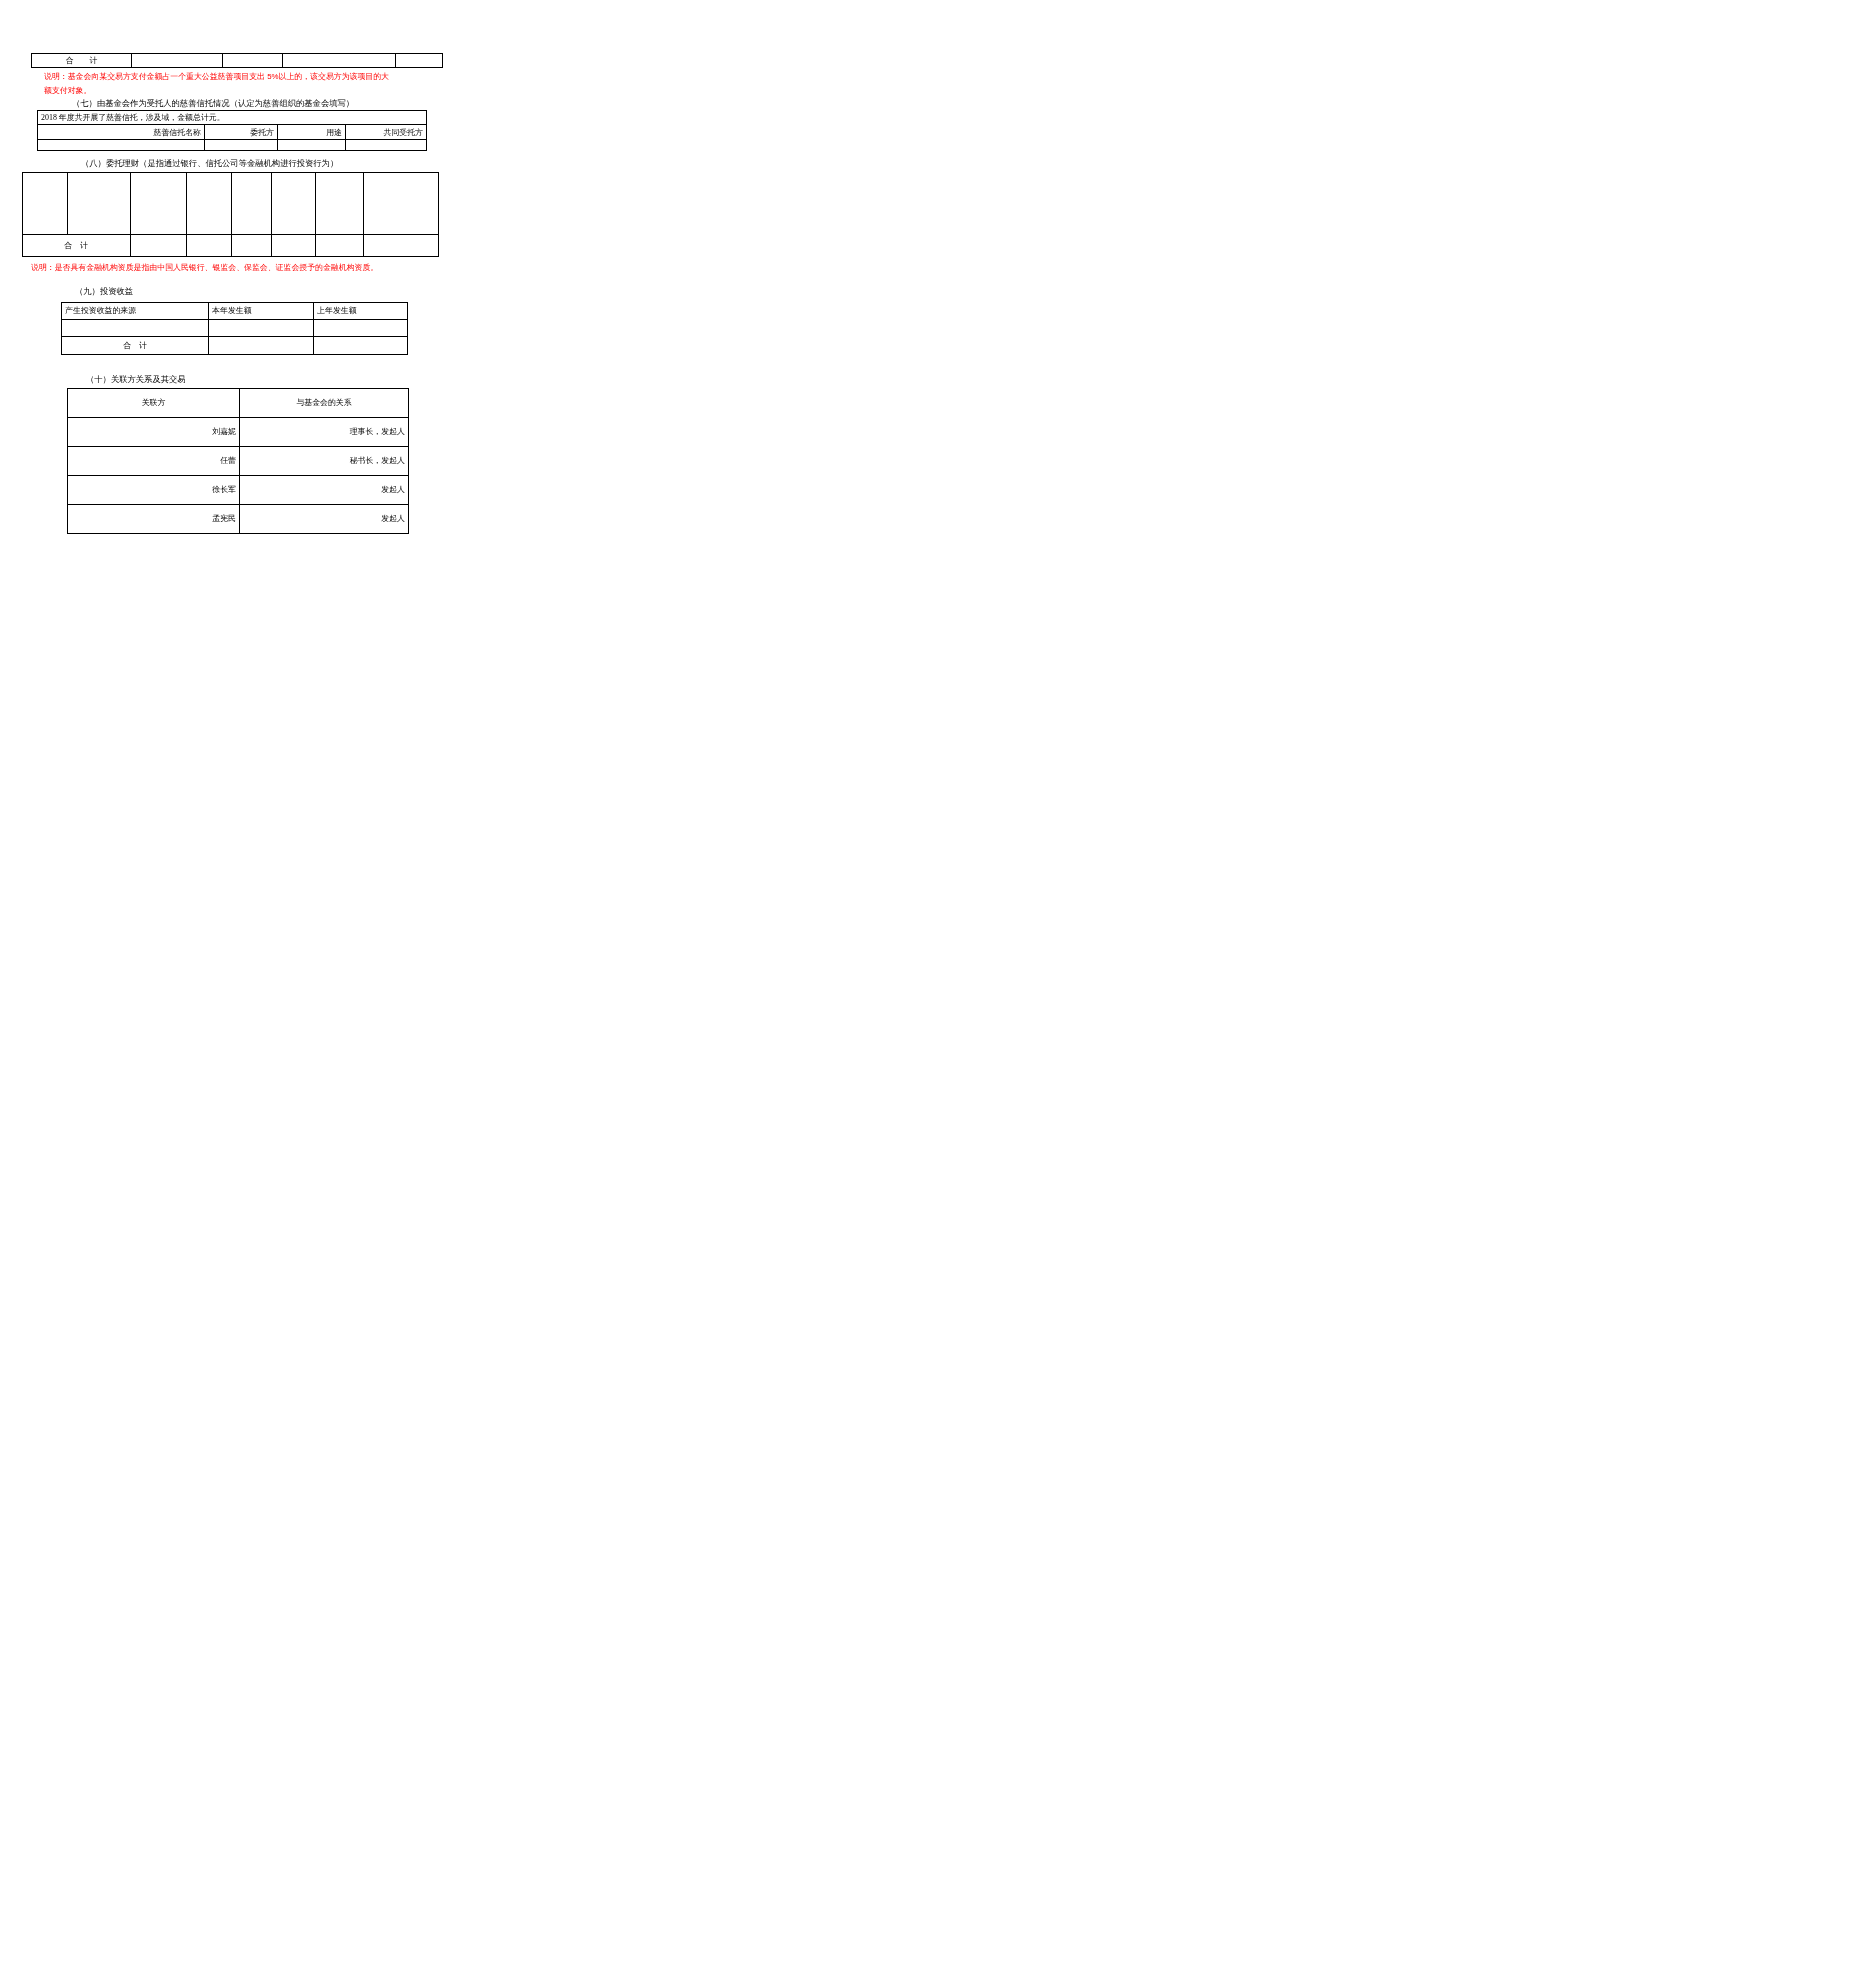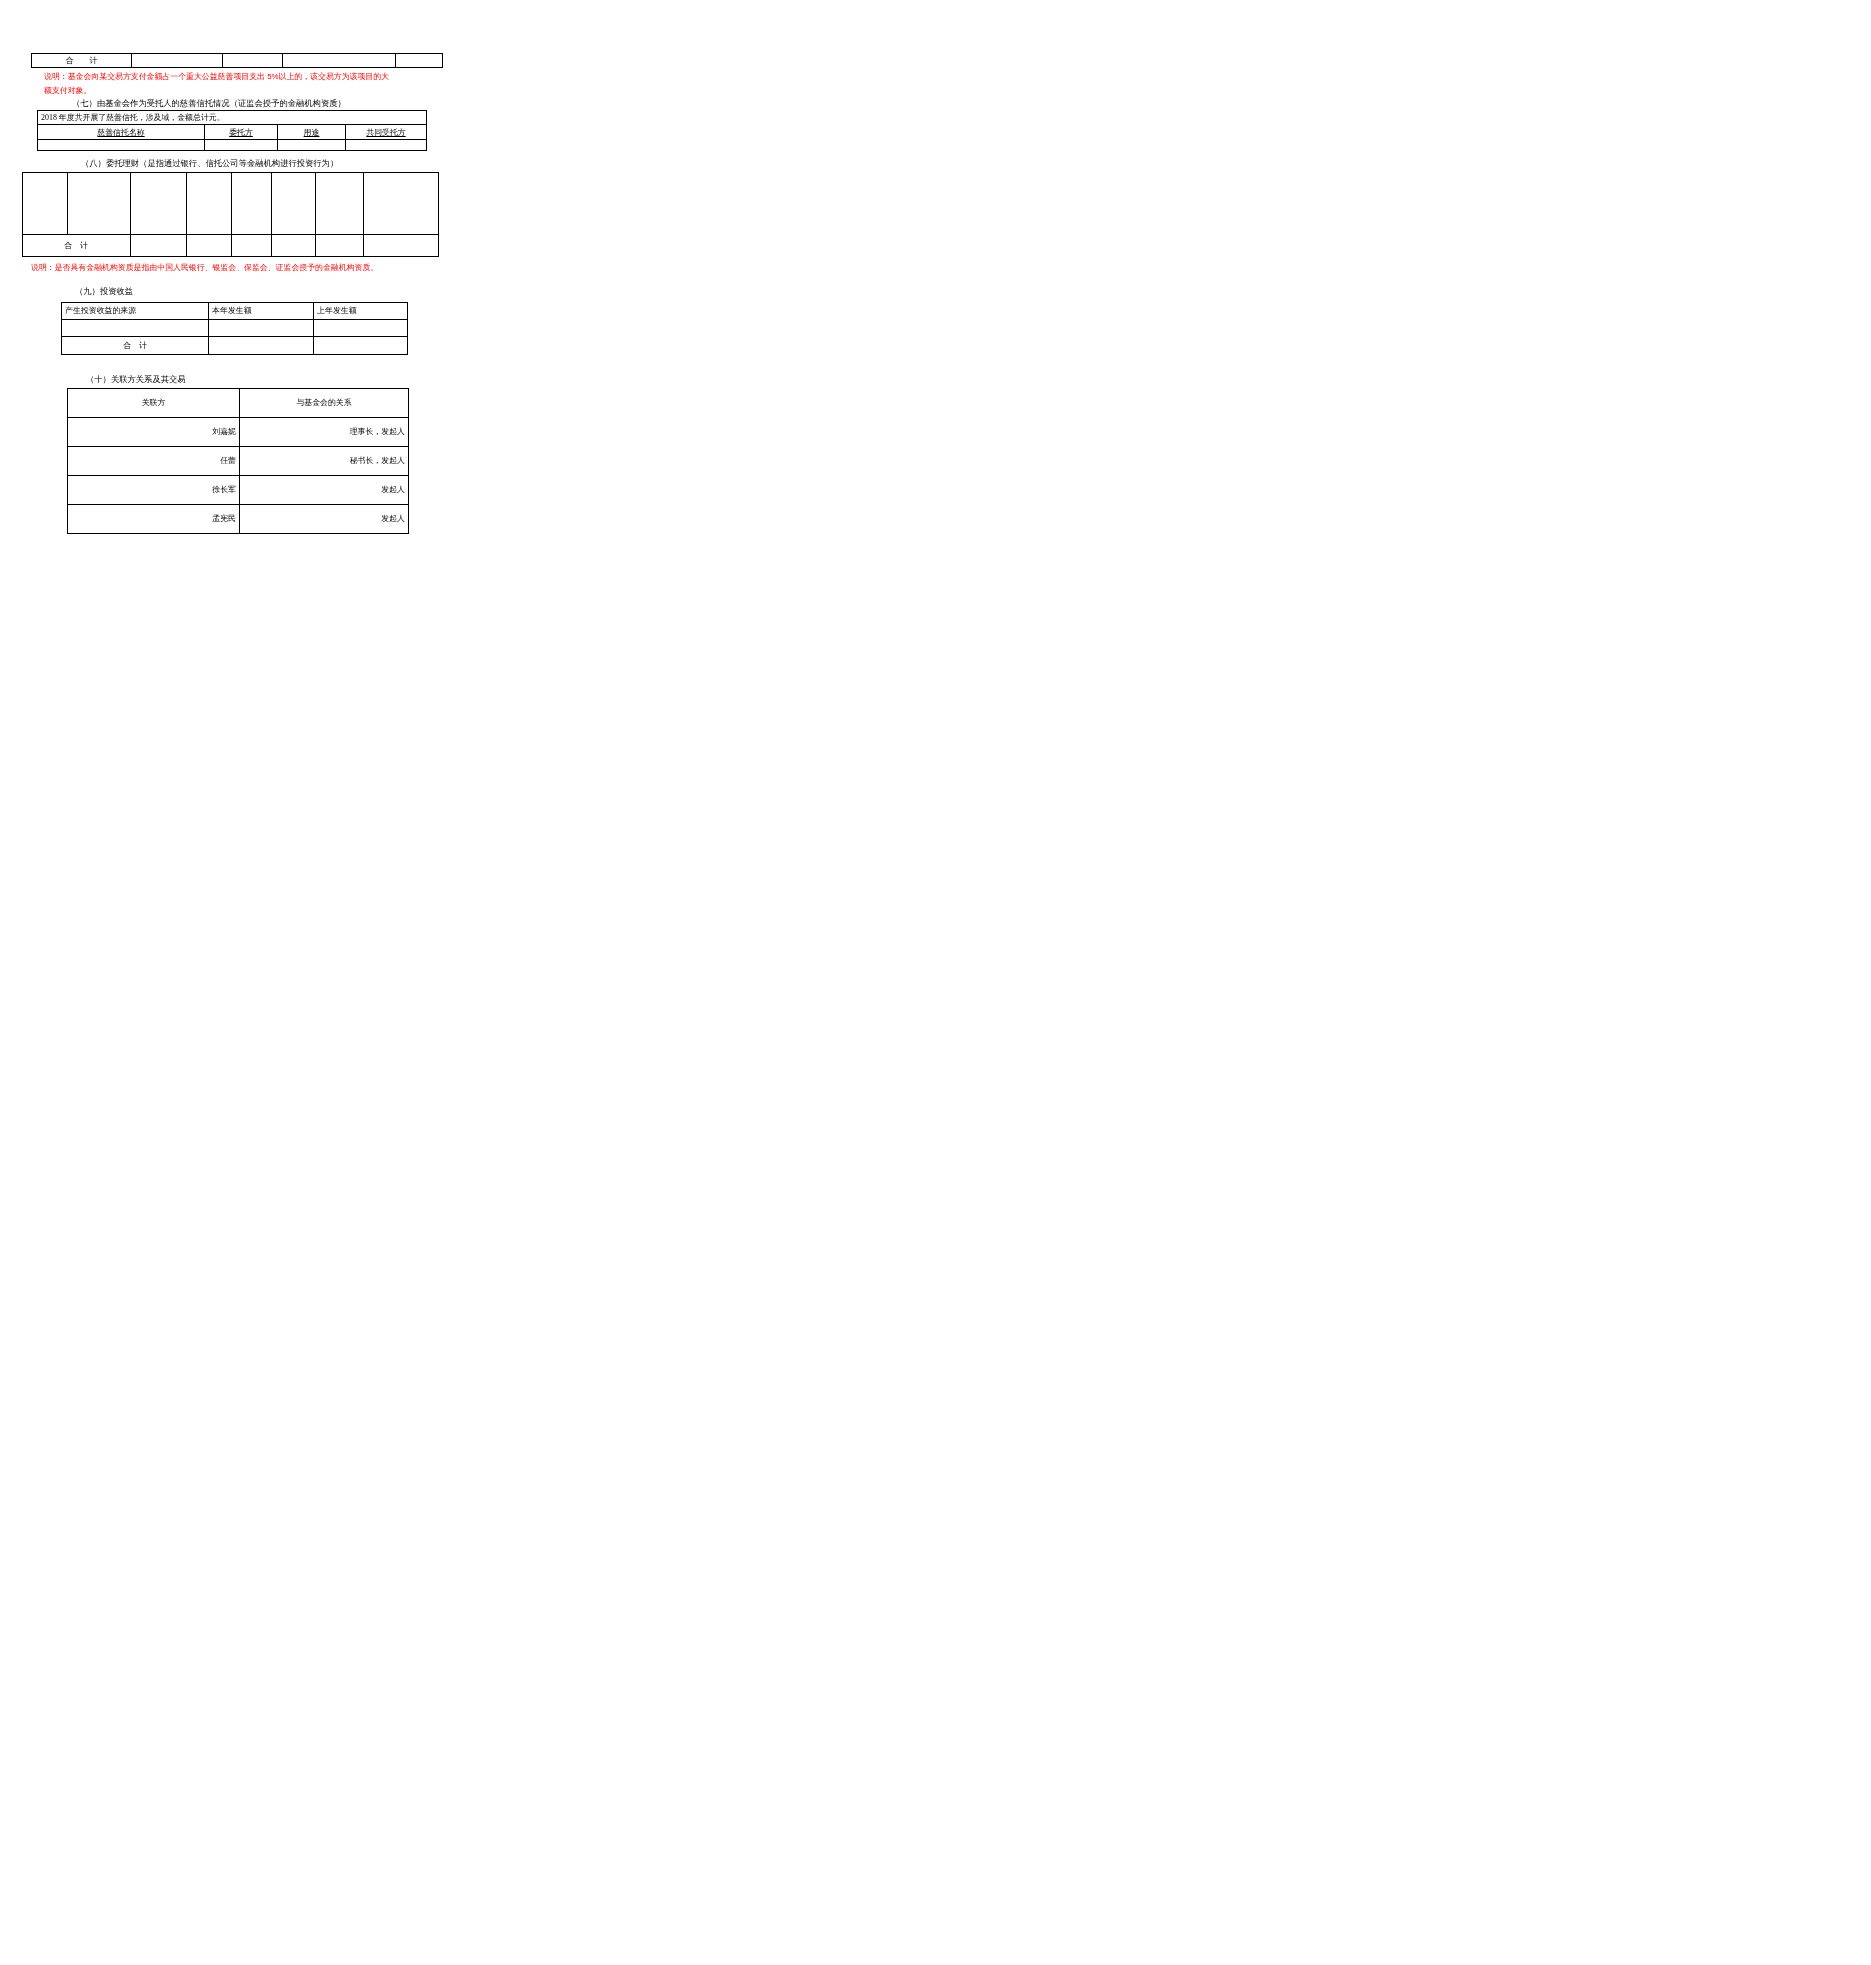--- a/index.html
+++ b/index.html
@@ -56,21 +56,21 @@
   .s8 { margin: 7px 0 0 81px; }
   .s9 { margin: 11px 0 0 75px; }
   .s10 { margin: 19px 0 0 86px; }
 
   
   .t-trust {
     margin: 0.8px 0 0 37px;
     width: 390px;
   }
   .t-trust .row-summary td { height: 13.4px; text-align: left; }
-  .t-trust .row-head td { height: 14px; text-align: center; text-decoration: underline; }
+  .t-trust .row-head td { height: 14px; text-align: right; }
   .t-trust .row-empty td { height: 9.4px; }
 
   
   .t-invest {
     margin: 3.1px 0 0 21.6px;
     width: 416px;
   }
   .t-invest .row-head td {
     height: 59px;
     text-align: center;
@@ -117,21 +117,21 @@
     <td></td>
     <td></td>
     <td></td>
   </tr>
 </tbody>
   </table>
 
 <div class="note note1">说明：基金会向某交易方支付金额占一个重大公益慈善项目支出 5%以上的，该交易方为该项目的大
 额支付对象。</div>
 
-<div class="sec-title s7">（七）由基金会作为受托人的慈善信托情况（证监会授予的金融机构资质）</div>
+<div class="sec-title s7">（七）由基金会作为受托人的慈善信托情况（认定为慈善组织的基金会填写）</div>
 
 <table class="t-trust">
   <colgroup>
     <col style="width:167px">
       <col style="width:73px">
       <col style="width:68px">
       <col style="width:81px">
   </colgroup>
   <tbody>
       <tr class="row-summary">

